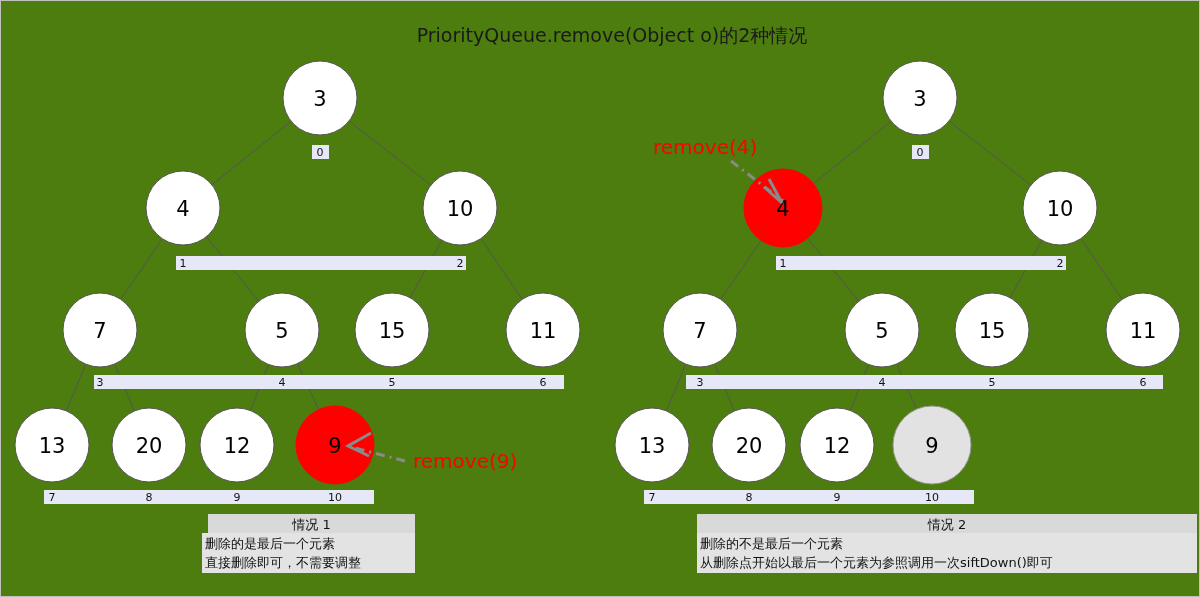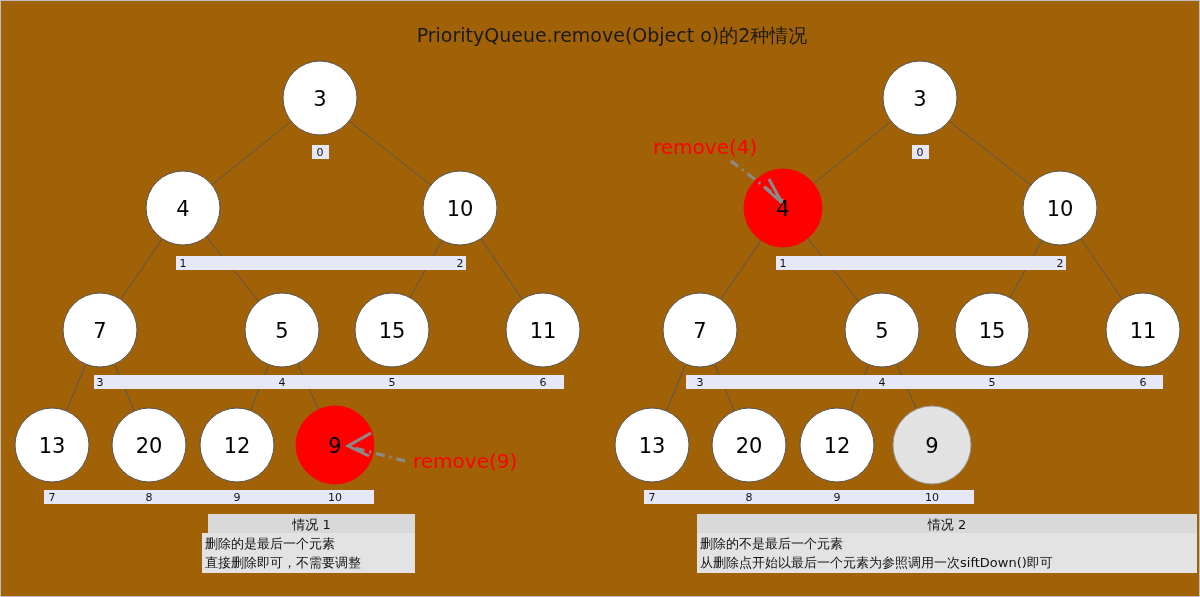--- a/index.html
+++ b/index.html
@@ -7,21 +7,21 @@
     padding: 0;
     background: #ffffff;
   }
   body {
     font-family: "DejaVu Sans", "Liberation Sans", sans-serif;
   }
   #canvas {
     position: relative;
     width: 1200px;
     height: 597px;
-    background: #a16207;
+    background: #4d7c0f;
     border: 1px solid #c0c0c0;
     box-sizing: border-box;
     overflow: hidden;
   }
   #diagram-svg {
     position: absolute;
     left: 0;
     top: 0;
     width: 1200px;
     height: 597px;

